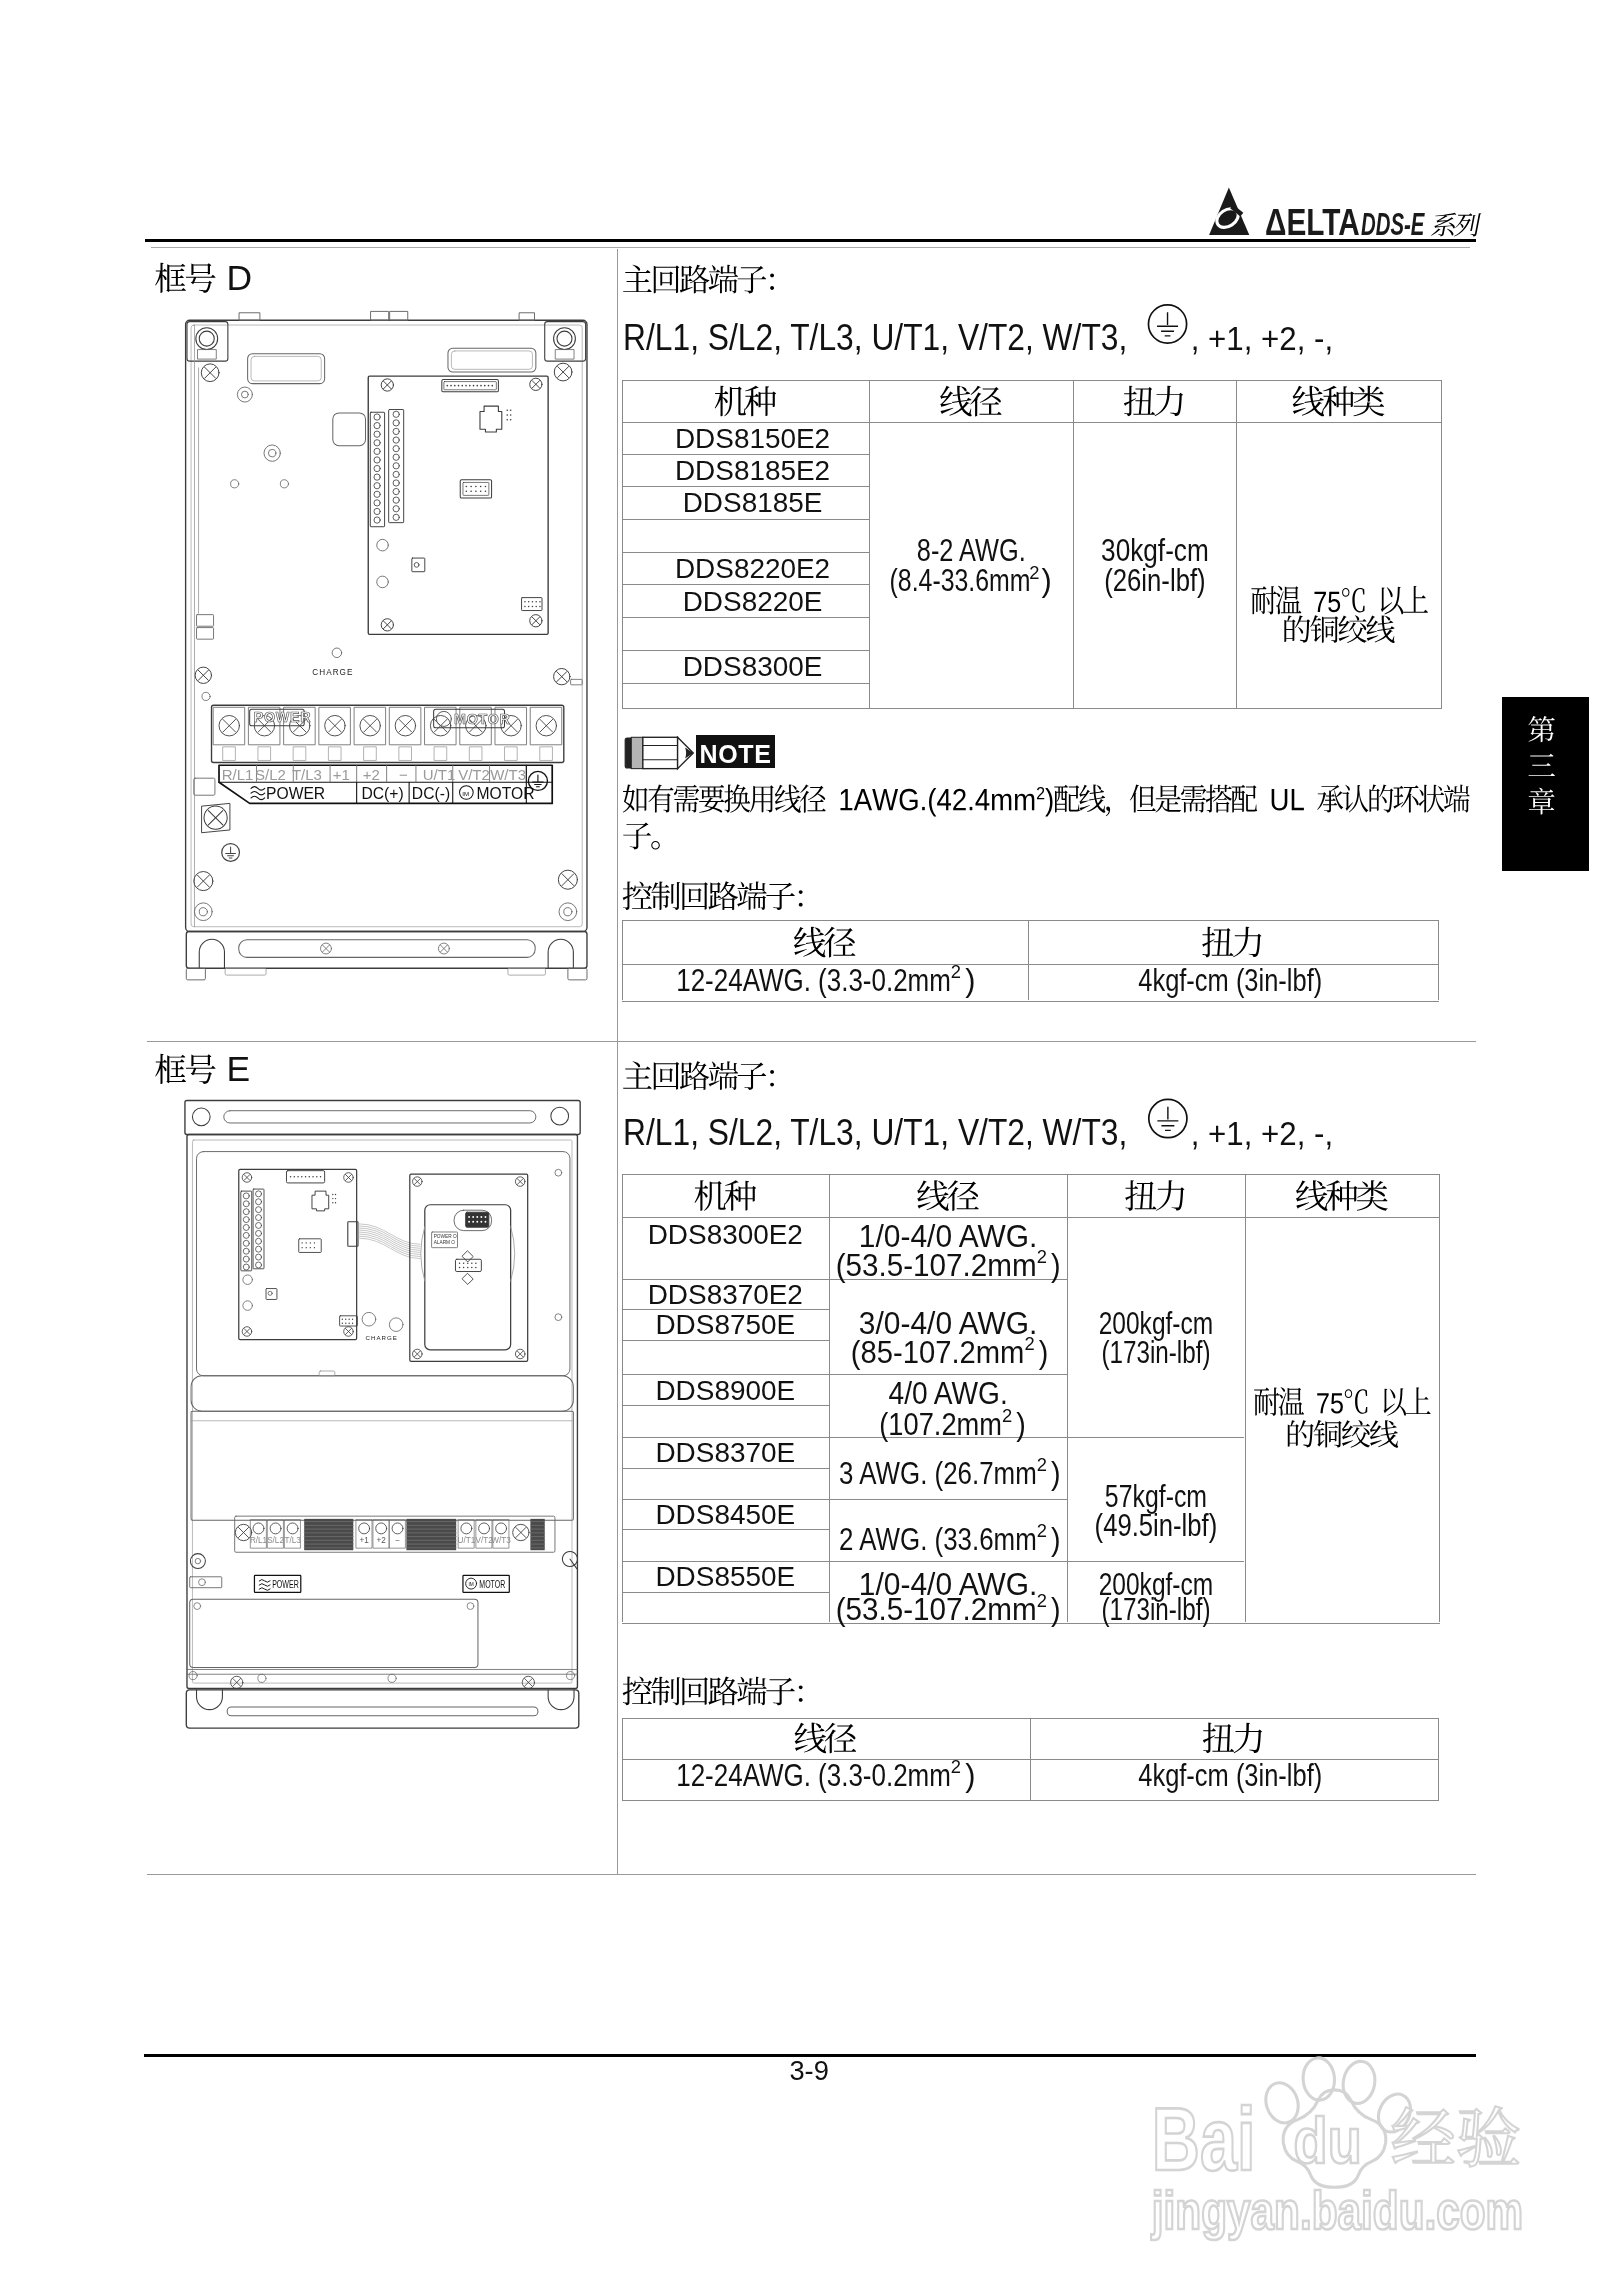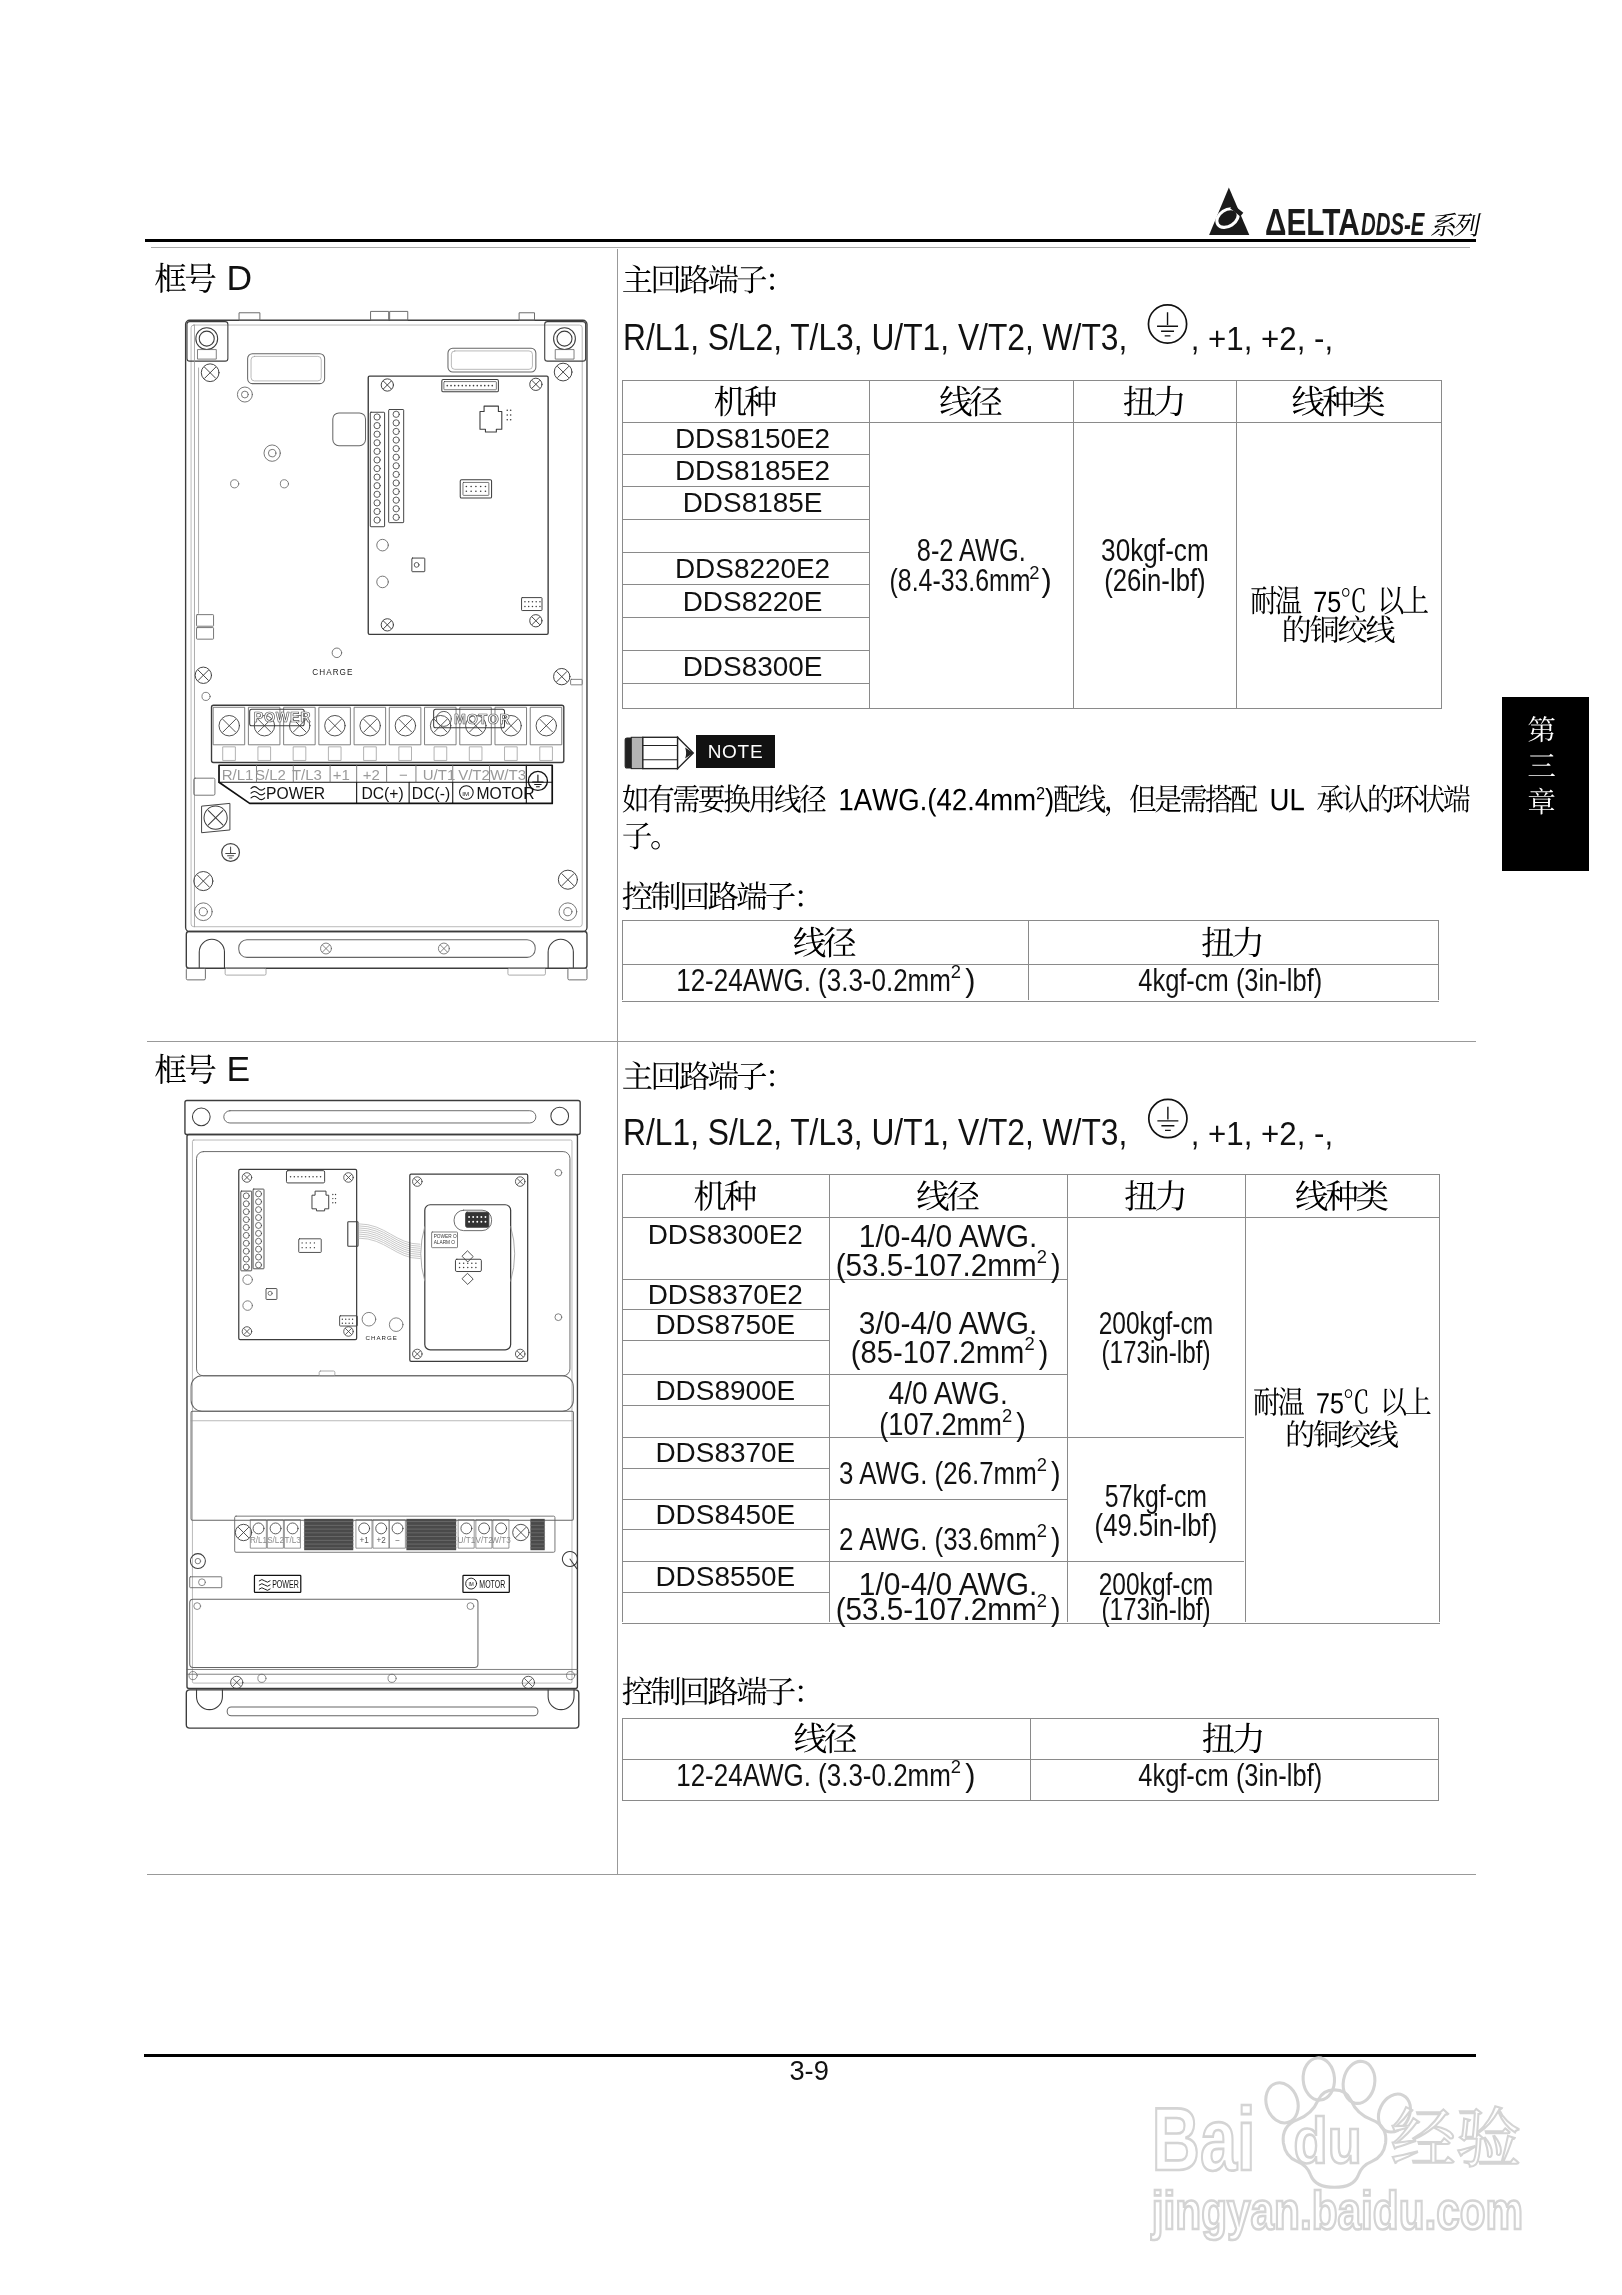--- a/index.html
+++ b/index.html
@@ -42,21 +42,21 @@
 <div style="position:absolute;left:622px;top:584px;width:247px;height:1.4px;background:#8a8a8a;"></div>
 
 <div style="position:absolute;left:622px;top:617px;width:247px;height:1.4px;background:#8a8a8a;"></div>
 
 <div style="position:absolute;left:622px;top:650px;width:247px;height:1.4px;background:#8a8a8a;"></div>
 
 <div style="position:absolute;left:622px;top:683px;width:247px;height:1.4px;background:#8a8a8a;"></div>
 
 <div style="position:absolute;left:696px;top:735px;width:79px;height:33px;background:#111;"></div>
 
-<div style="position:absolute;left:696px;top:742px;width:79px;text-align:center;font-size:19px;font-weight:normal;color:#fff;letter-spacing:0.7px;line-height:1;">NOTE</div>
+<div style="position:absolute;left:696px;top:742px;width:79px;text-align:center;font-size:25px;font-weight:bold;color:#fff;letter-spacing:0.7px;line-height:1;">NOTE</div>
 
 <div style="position:absolute;left:622px;top:920px;width:817px;height:1.4px;background:#8a8a8a;"></div>
 
 <div style="position:absolute;left:622px;top:964px;width:817px;height:1.4px;background:#8a8a8a;"></div>
 
 <div style="position:absolute;left:622px;top:1001px;width:817px;height:1.4px;background:#8a8a8a;"></div>
 
 <div style="position:absolute;left:622px;top:920px;width:1.4px;height:80px;background:#8a8a8a;"></div>
 
 <div style="position:absolute;left:1028px;top:920px;width:1.4px;height:80px;background:#8a8a8a;"></div>

